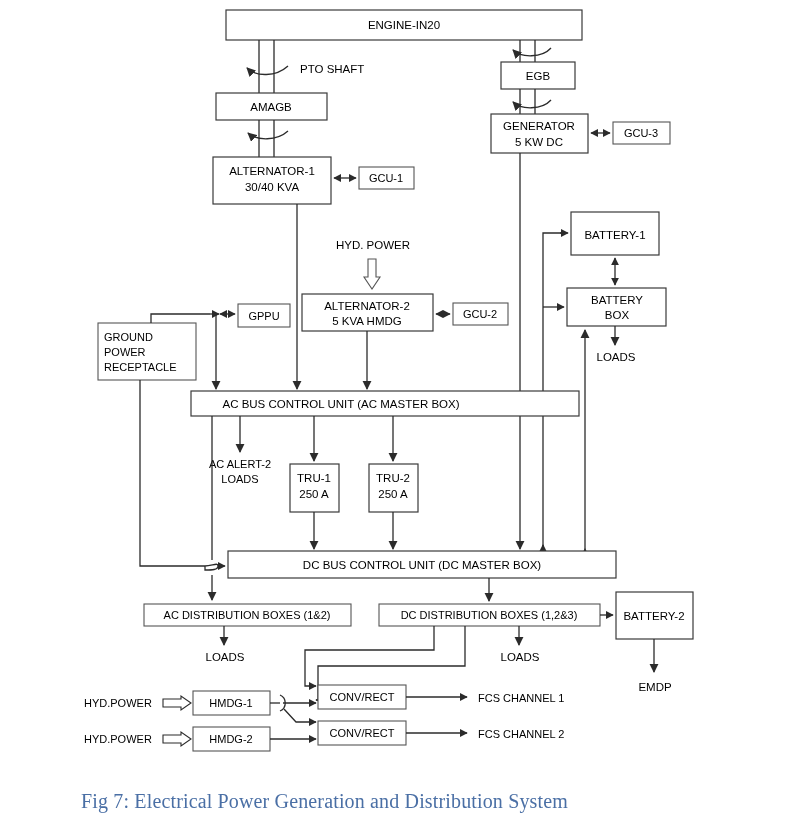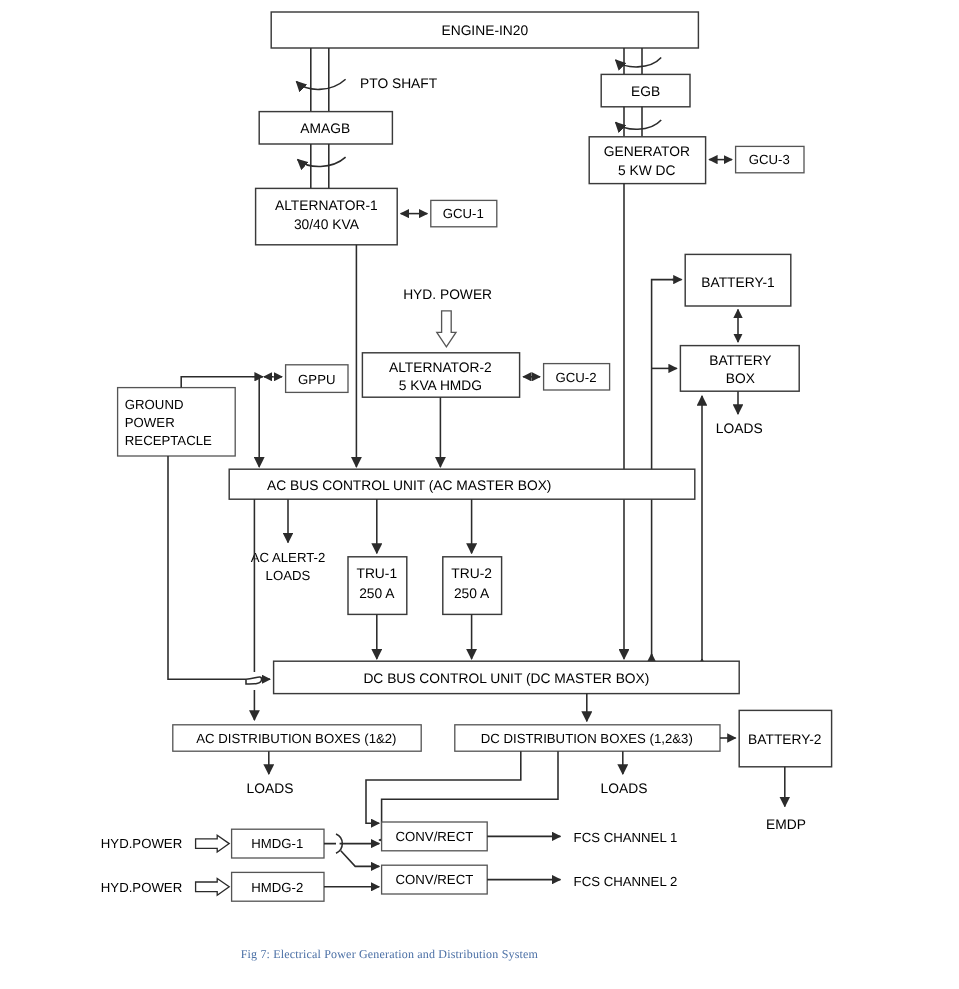--- a/index.html
+++ b/index.html
@@ -1,20 +1,20 @@
 <!DOCTYPE html>
 <html><head>
 <meta charset="utf-8">
 <style>
   html,body{margin:0;padding:0;background:#ffffff;}
   body{width:799px;height:824px;font-family:"Liberation Sans",sans-serif;position:relative;overflow:hidden;}
   #diagram{position:absolute;left:0;top:0;width:799px;height:824px;}
   .caption{
     position:absolute;left:0;top:790px;width:649px;text-align:center;
-    font-family:"Liberation Serif",serif;font-size:10px;color:#4a6fa5;
+    font-family:"Liberation Serif",serif;font-size:20px;color:#4a6fa5;
     letter-spacing:.15px;
   }
   svg text{font-family:"Liberation Sans",sans-serif;fill:#000;}
   .bx{fill:#ffffff;stroke:#3a3a3a;stroke-width:1.2;}
   .bx2{fill:#ffffff;stroke:#555;stroke-width:1.1;}
   .ln{stroke:#2b2b2b;stroke-width:1.3;fill:none;}
   .lnthin{stroke:#555;stroke-width:1.1;fill:none;}
   .lbl{font-size:11.5px;}
   .lbl-sm{font-size:11px;}
 </style>

